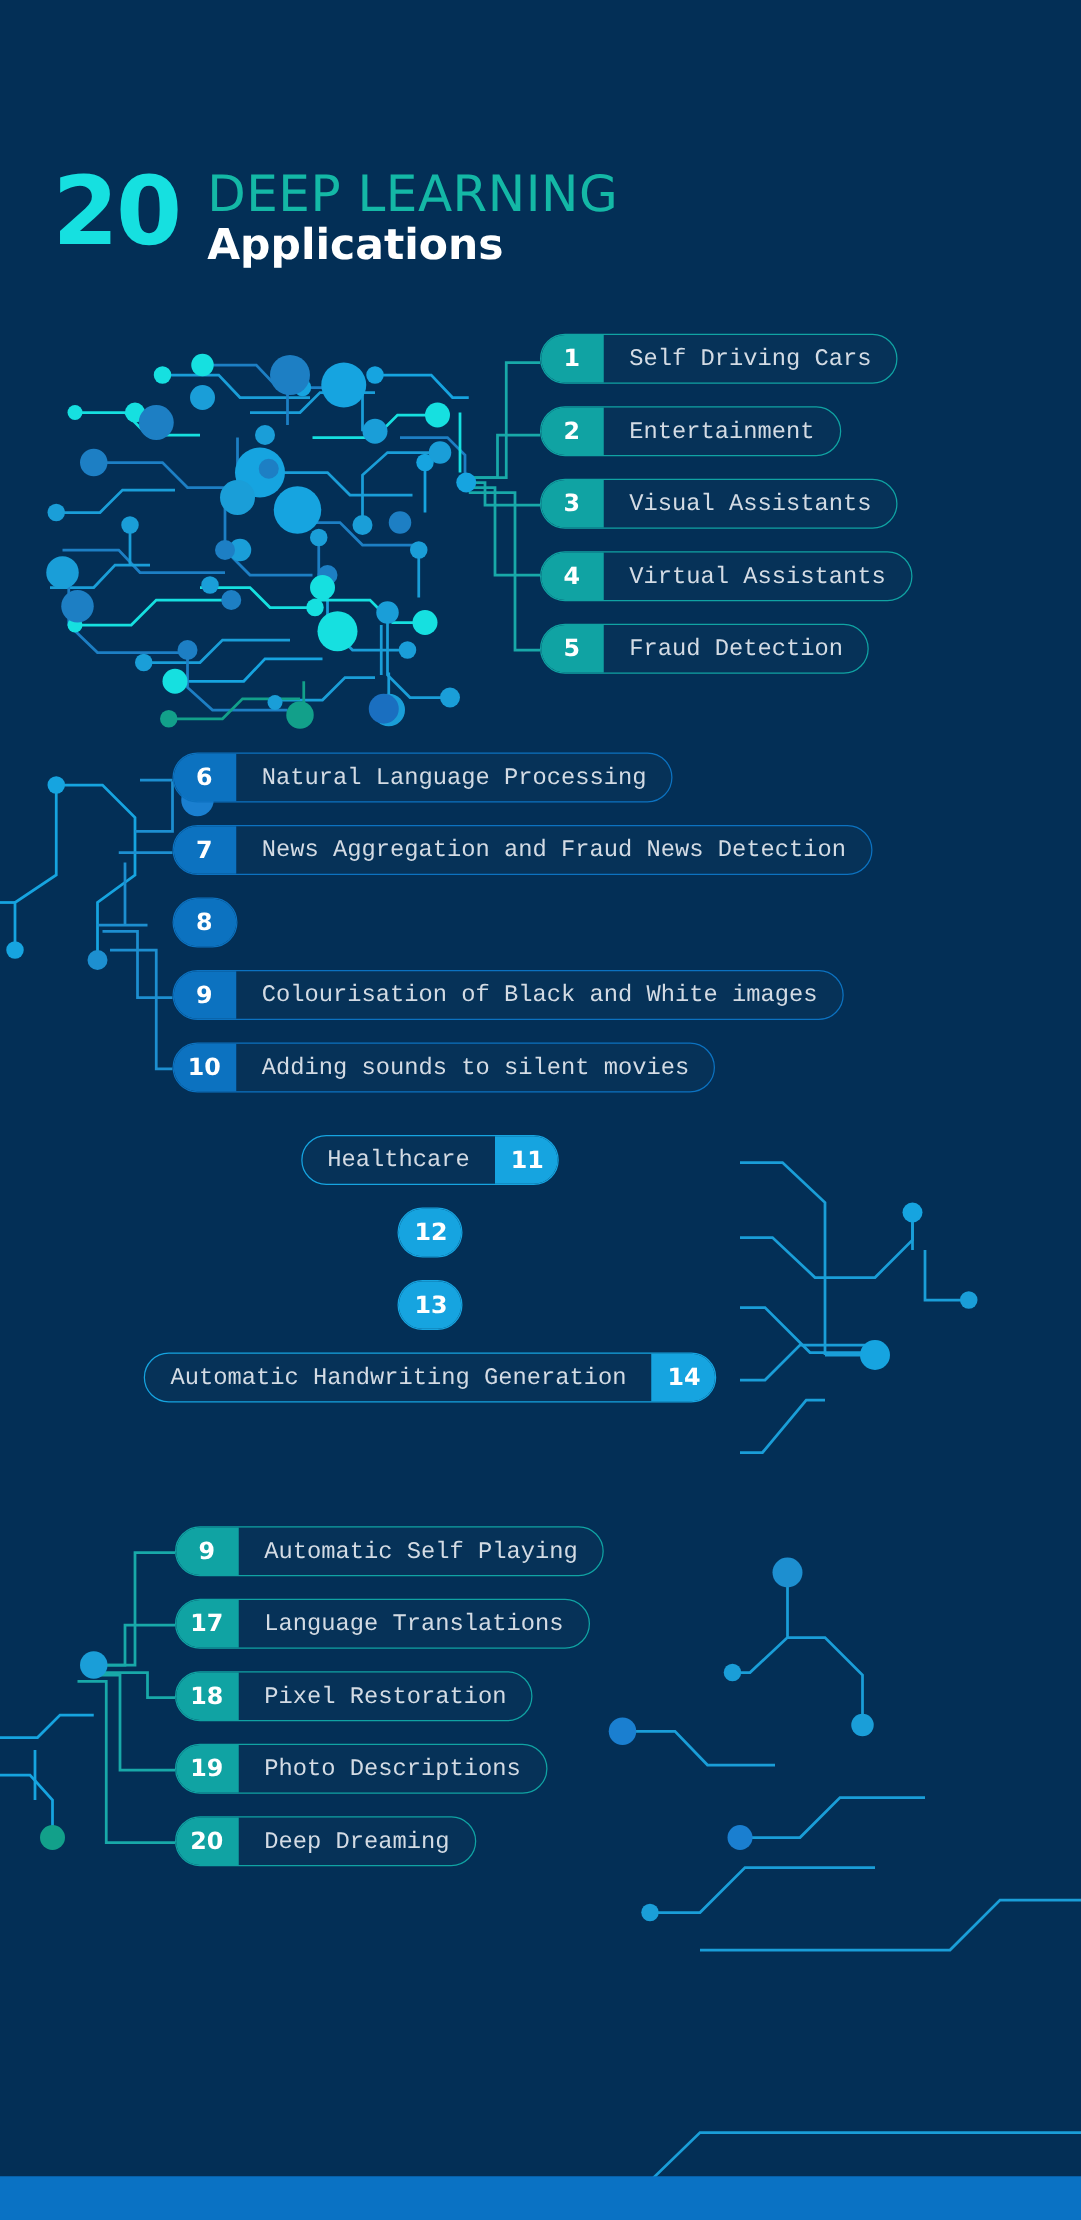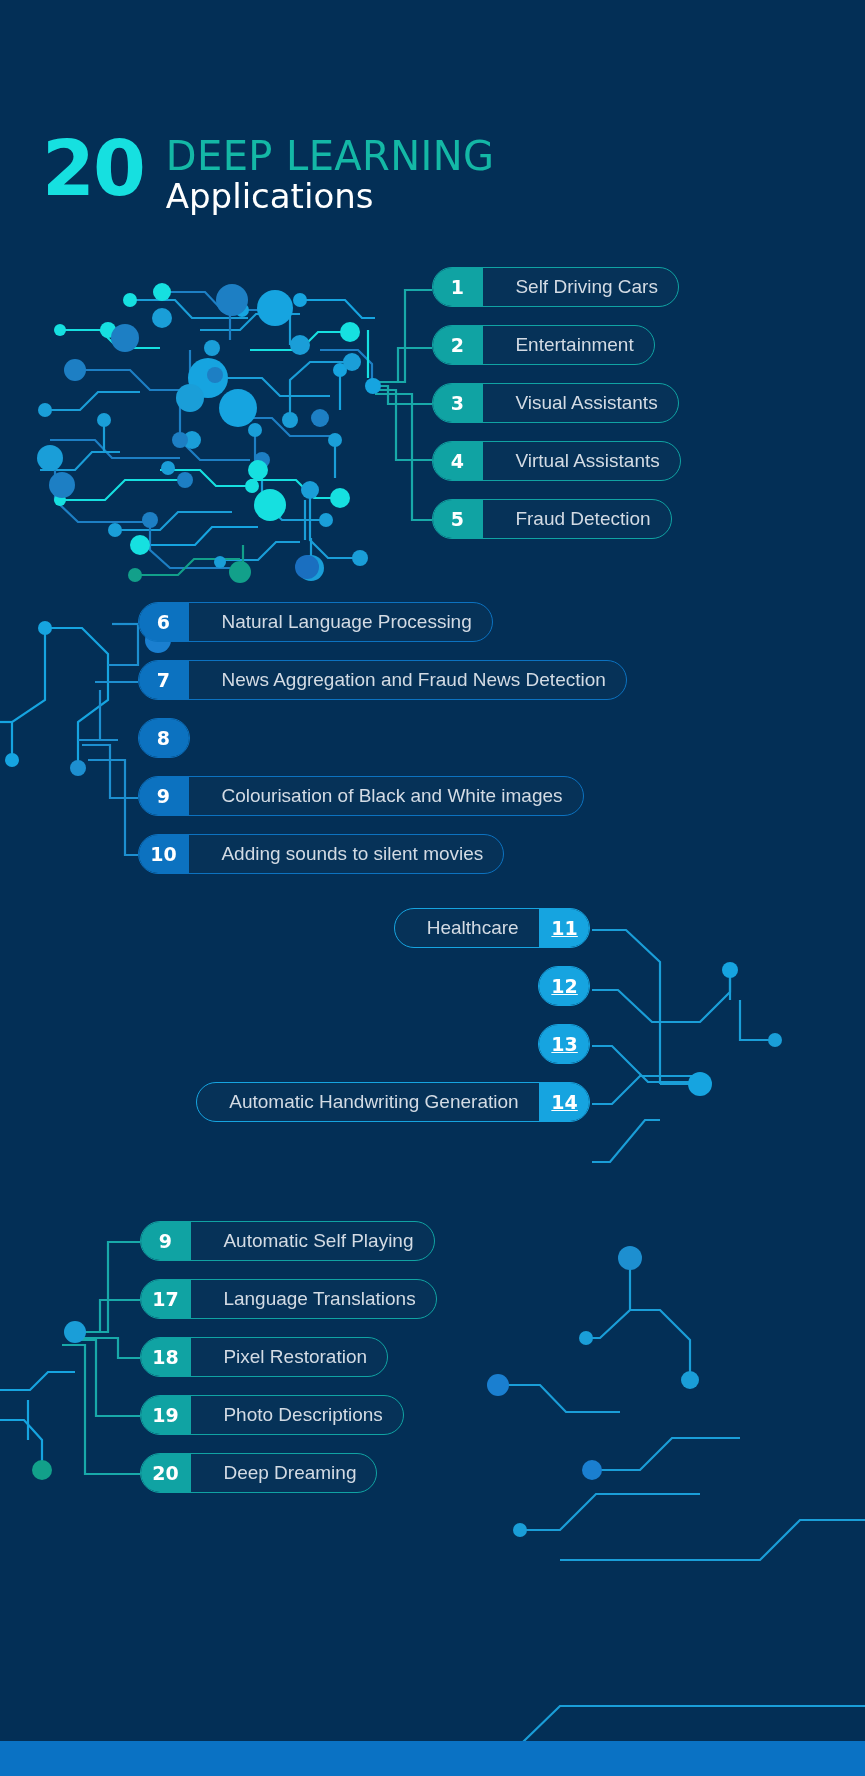--- a/index.html
+++ b/index.html
@@ -20,50 +20,49 @@
   .big-number {
     font-size: 76px; font-weight: 700; letter-spacing: -2px;
     color: #16E0E0; line-height: 0.95; font-family: "DejaVu Sans", sans-serif;
   }
   .title-block { margin-left: 22px; padding-top: 3px; }
   .title-line1 {
     font-size: 40px; font-weight: 400; letter-spacing: 0.4px;
     color: #14b8a6; line-height: 1.0; font-family: "DejaVu Sans", sans-serif;
   }
   .title-line2 {
-    font-size: 34px; font-weight: 400; color: #FFFFFF;
+    font-size: 34px; font-weight: 700; color: #FFFFFF;
     line-height: 1.22; font-family: "DejaVu Sans", sans-serif;
   }
 
   
   .group { position: absolute; }
   .row { display: flex; align-items: stretch; height: 40px; margin-bottom: 18px; }
-  .row.right { justify-content: flex-end; }
+  .row.right { justify-content: center; }
 
   .pill {
     display: flex; align-items: stretch; height: 40px;
     border-radius: 20px; overflow: hidden;
     border: 1.6px solid var(--accent);
     background: rgba(255,255,255,0.015);
   }
   .badge {
     min-width: 52px; padding: 0 12px;
     display: flex; align-items: center; justify-content: center;
     background: var(--accent); color: #FFFFFF;
     font-size: 19px; font-weight: 700;
     font-family: "DejaVu Sans", sans-serif;
   }
   .badge.left  { border-radius: 20px 0 0 20px; margin: -1.6px 0 -1.6px -1.6px; }
-  .badge.right { border-radius: 0 20px 20px 0; margin: -1.6px -1.6px -1.6px 0; text-decoration: underline; }
+  .badge.right { border-radius: 0 20px 20px 0; margin: -1.6px -1.6px -1.6px 0; }
   .label {
     display: flex; align-items: center;
     padding: 0 20px; white-space: nowrap;
     color: #D3DBE4; font-size: 19px; font-weight: 400;
-    font-family: Liberation Sans, sans-serif;
-    margin-left: 12px;
+    font-family: Liberation Mono, monospace;
   }
 
   
   .g-teal  { --accent: #10A3A3; }
   .g-blue  { --accent: #0C72C0; }
   .g-bblue { --accent: #16A4E0; }
 
   
   #group1 { left: 432px; top: 267px; }
   #group2 { left: 138px; top: 602px; }

